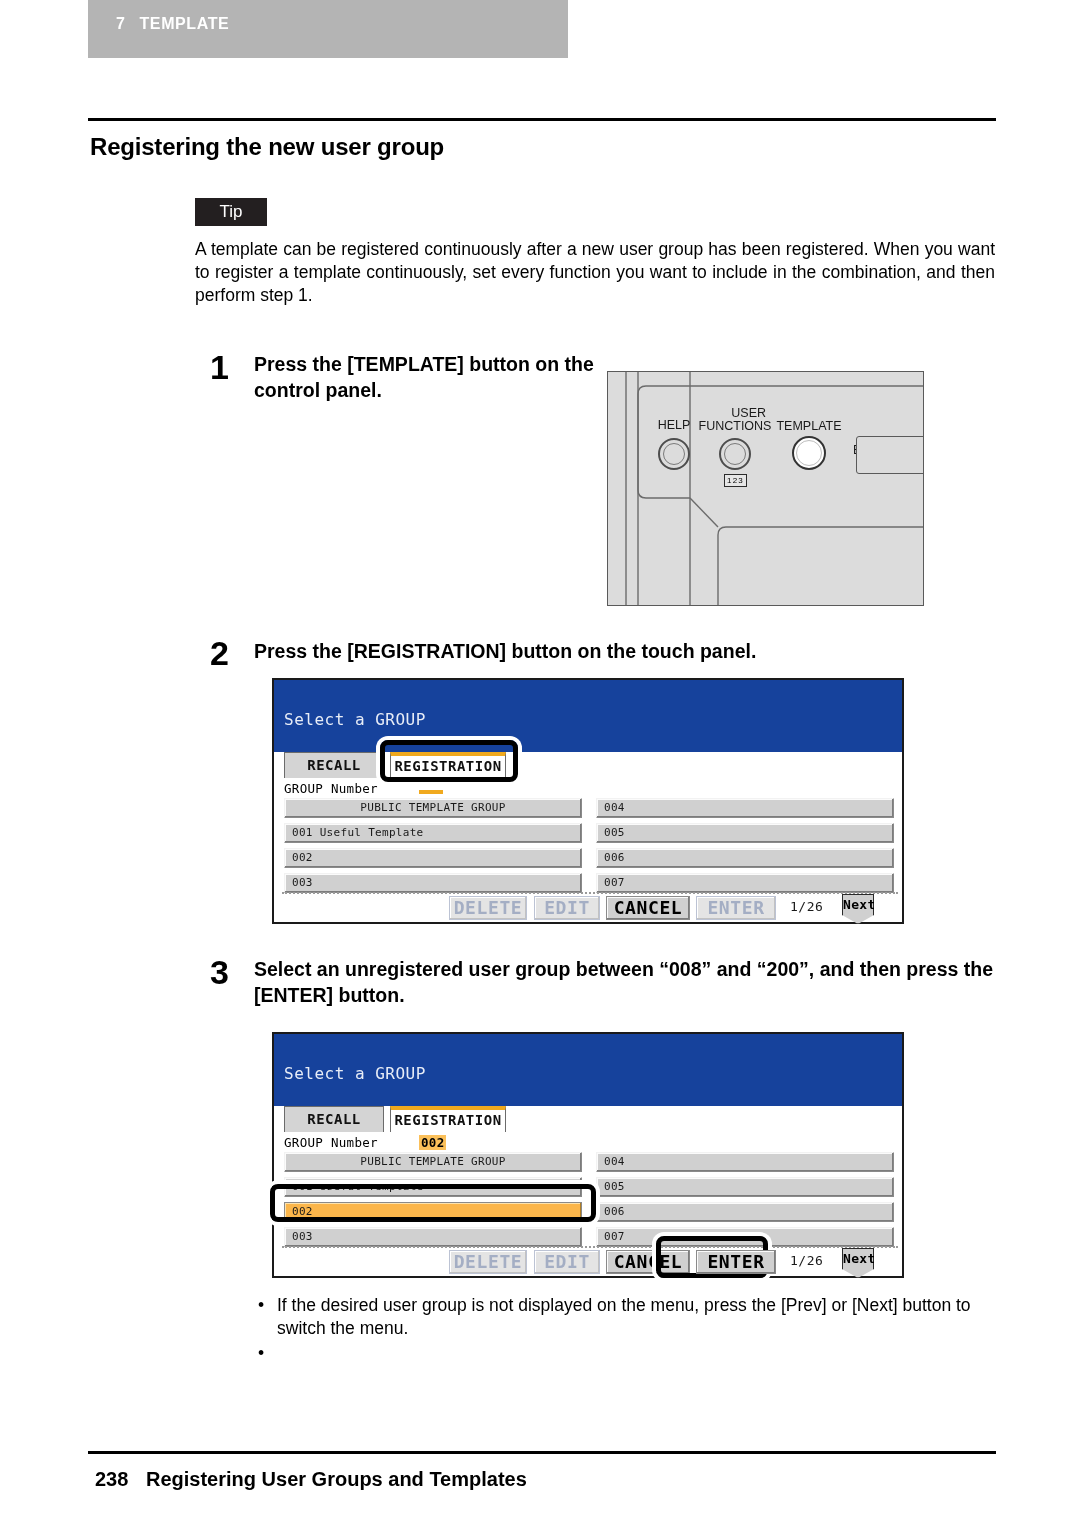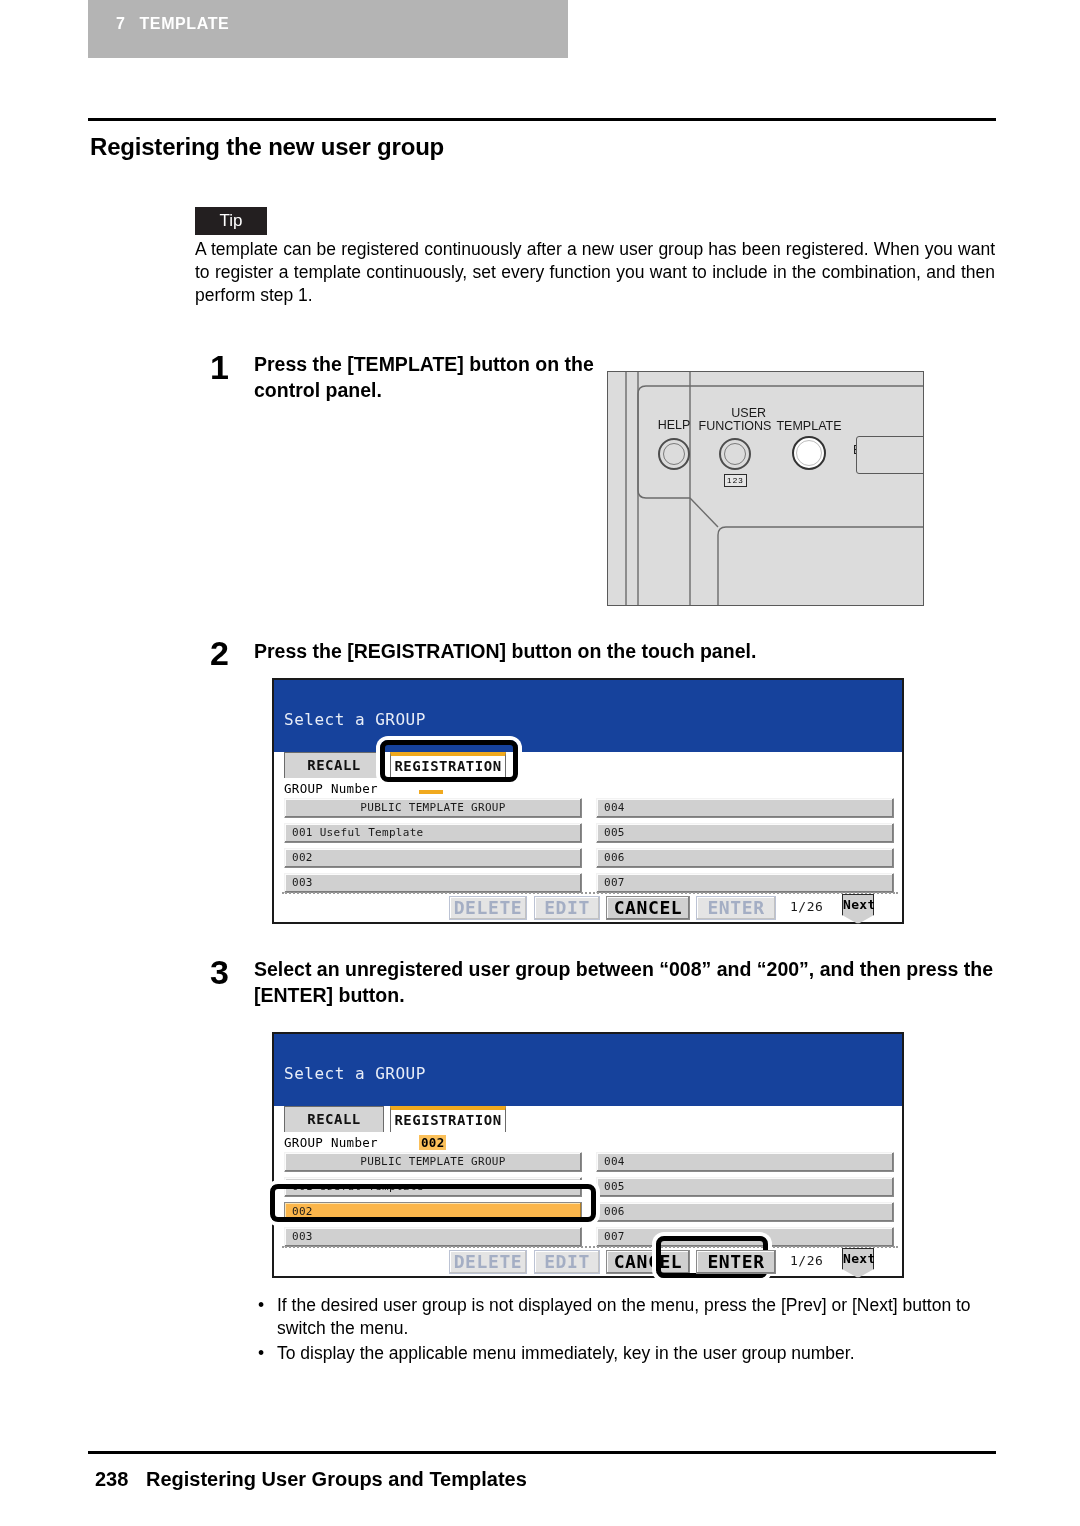--- a/index.html
+++ b/index.html
@@ -53,21 +53,21 @@
     font-size: 24px;
     font-weight: bold;
     letter-spacing: -0.2px;
     white-space: nowrap;
   }
 
   
   .tip-badge {
     position: absolute;
     left: 195px;
-    top: 207px;
+    top: 198px;
     width: 72px;
     height: 28px;
     background: #231f20;
     color: #ffffff;
     font-size: 17px;
     text-align: center;
     line-height: 28px;
   }
   .tip-body {
     position: absolute;
@@ -578,19 +578,18 @@
 
 <div class="callout" style="left:656px; top:1236px; width:112px; height:42px;"></div>
 
 <div class="notes">
   <div class="note-item">
     <span class="note-bullet">•</span>
     <span>If the desired user group is not displayed on the menu, press the [Prev] or [Next] button to switch the menu.</span>
   </div>
   <div class="note-item">
     <span class="note-bullet">•</span>
-    <span>To display the applicable menu immediately, key in the user group number.</span>
   </div>
 </div>
 
 <div class="footer-rule"></div>
 <div class="footer-pageno">238</div>
 <div class="footer-text">Registering User Groups and Templates</div>
 
 </body></html>

